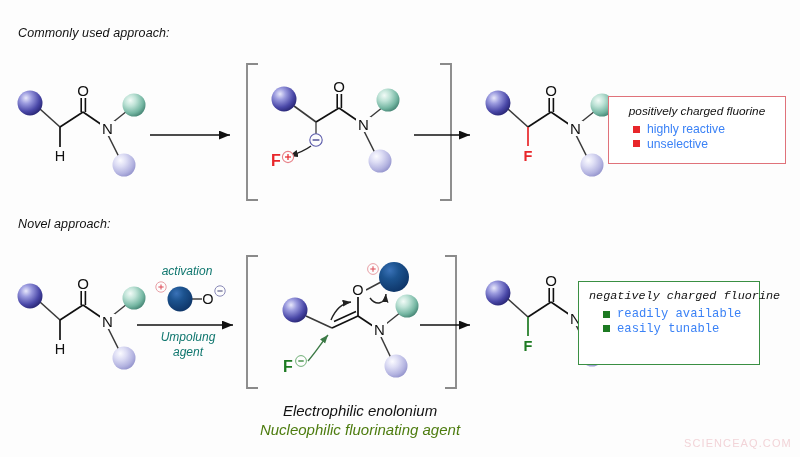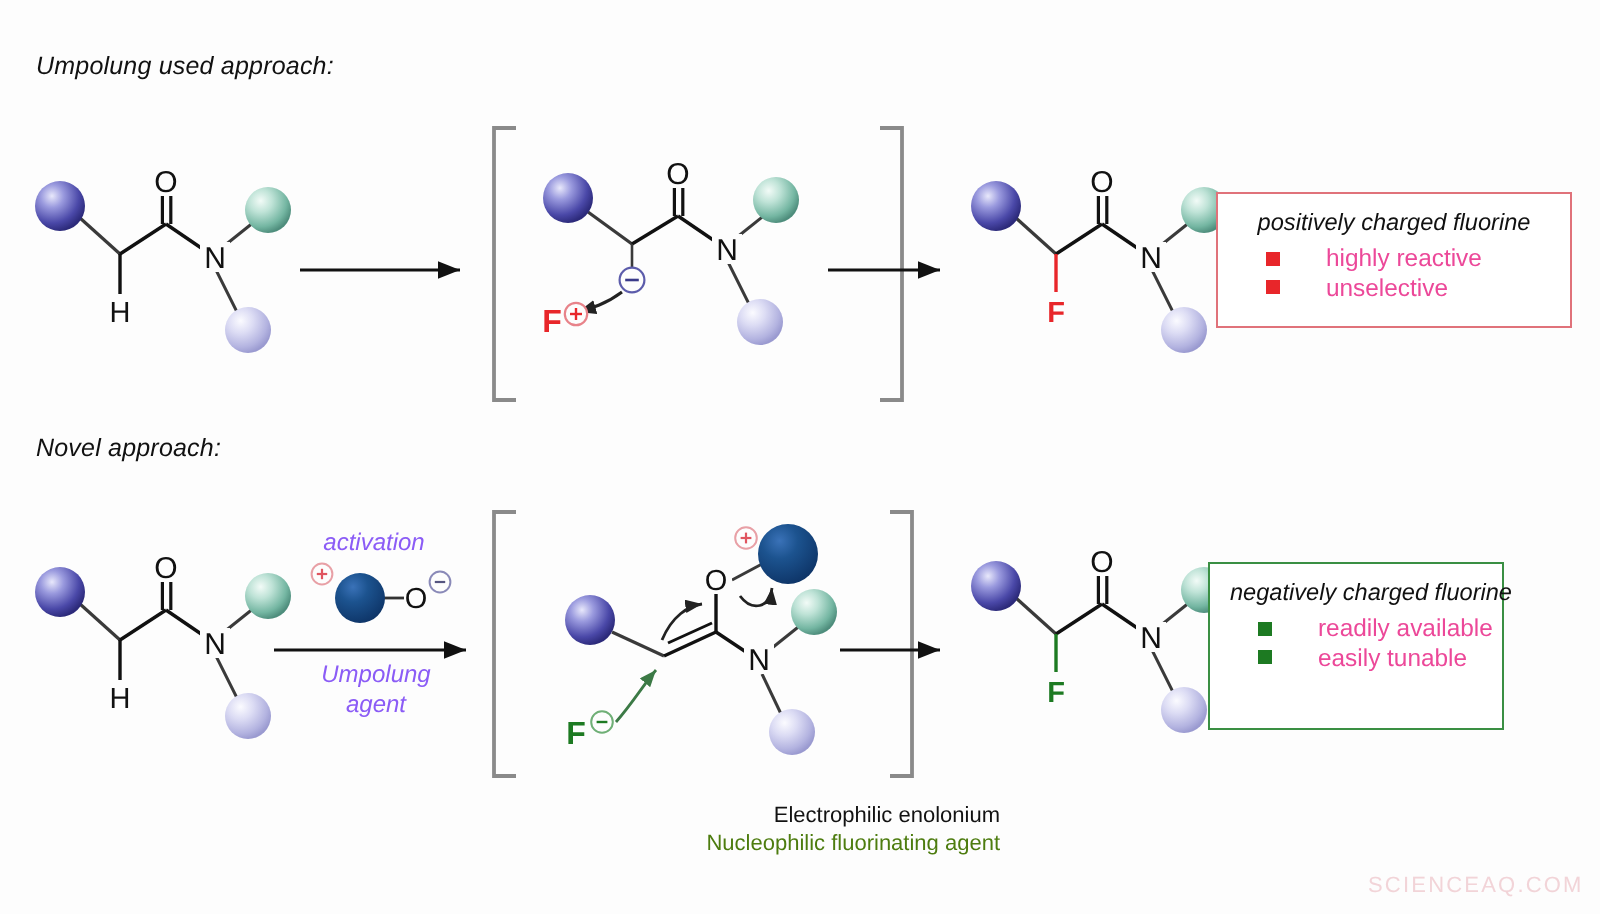--- a/index.html
+++ b/index.html
@@ -48,52 +48,53 @@
     white-space: nowrap;
     margin-bottom: 4px;
   }
   .info-list {
     list-style: none;
     margin: 0;
     padding: 0 0 0 14px;
   }
   .info-list li {
     font-size: 12.2px;
-    color: #ec4899;
+    color: #3b82f6;
     line-height: 14.6px;
     white-space: nowrap;
     display: flex;
     align-items: center;
-    gap: 23px;
+    gap: 7px;
   }
   .bullet {
     display: inline-block;
     width: 7px;
     height: 7px;
     background: #e8262a;
     flex: 0 0 auto;
   }
   .info-box.green .bullet { background: #1d7a22; }
 
   
   .arrow-label {
     position: absolute;
     font-style: italic;
     font-size: 12px;
-    color: #8b5cf6;
+    color: #0f766e;
     white-space: nowrap;
     text-align: center;
   }
 
   
   .caption {
     position: absolute;
-    font-size: 11px;
-    white-space: nowrap;
-    text-align: right;
+    font-style: italic;
+    font-size: 15px;
+    white-space: nowrap;
+    text-align: center;
     width: 100%;
     left: 0;
   }
   .caption.black { color: #121212; }
   .caption.green { color: #4d7c0f; }
 
   
   .watermark {
     position: absolute;
     font-size: 11px;
@@ -140,21 +141,21 @@
       </marker>
       <marker id="ahs" markerWidth="7" markerHeight="7" refX="6" refY="2.4" orient="auto">
         <path d="M0,0 L6,2.4 L0,4.8 z" fill="#222"></path>
       </marker>
       <marker id="ahg" markerWidth="7" markerHeight="7" refX="6" refY="2.4" orient="auto">
         <path d="M0,0 L6,2.4 L0,4.8 z" fill="#3c7a46"></path>
       </marker>
     </defs>
   </svg>
 
-  <div class="section-label abs" style="left:18px; top:26px;">Umpolung used approach:</div>
+  <div class="section-label abs" style="left:18px; top:26px;">Commonly used approach:</div>
 
   <div class="mol" style="left:8px; top:85px;">
     <svg width="150" height="100" viewBox="0 0 150 100">
 
       <path d="M32,24 L52,42" stroke="#3a3a3a" stroke-width="1.6" fill="none"></path>
       <path d="M52,42 L75,27" stroke="#111" stroke-width="1.7" fill="none"></path>
       <path d="M52,42 L52,68" stroke="#111" stroke-width="1.7" fill="none"></path>
       <path d="M73.2,27 L73.2,9" stroke="#111" stroke-width="1.6" fill="none"></path>
       <path d="M77.4,27 L77.4,9" stroke="#111" stroke-width="1.6" fill="none"></path>
       <path d="M75,27 L97,42" stroke="#111" stroke-width="1.7" fill="none"></path>
@@ -370,21 +371,21 @@
       <circle cx="116" cy="80" r="11.5" fill="url(#gLav)"></circle>
       <rect x="68" y="0" width="16" height="13" fill="#fdfdfd"></rect>
       <text x="75" y="11" font-size="15" fill="#111" text-anchor="middle">O</text>
       <rect x="92" y="36" width="15" height="15" fill="#fdfdfd"></rect>
       <text x="99.5" y="49" font-size="15" fill="#111" text-anchor="middle">N</text>
       <rect x="45" y="61" width="15" height="16" fill="#fdfdfd"></rect>
       <text x="52" y="76" font-size="14.5" fill="#1d7a22" text-anchor="middle" font-weight="600">F</text>
     </svg>
   </div>
 
-  <div class="info-box green" style="left:604px; top:281px; width:148px; height:84px;">
+  <div class="info-box green" style="left:578px; top:281px; width:182px; height:84px;font-family:Liberation Mono, monospace;">
     <div class="info-title">negatively charged fluorine</div>
     <ul class="info-list">
       <li>
         <span class="bullet"></span>
         <span>readily available</span>
       </li>
       <li>
         <span class="bullet"></span>
         <span>easily tunable</span>
       </li>

